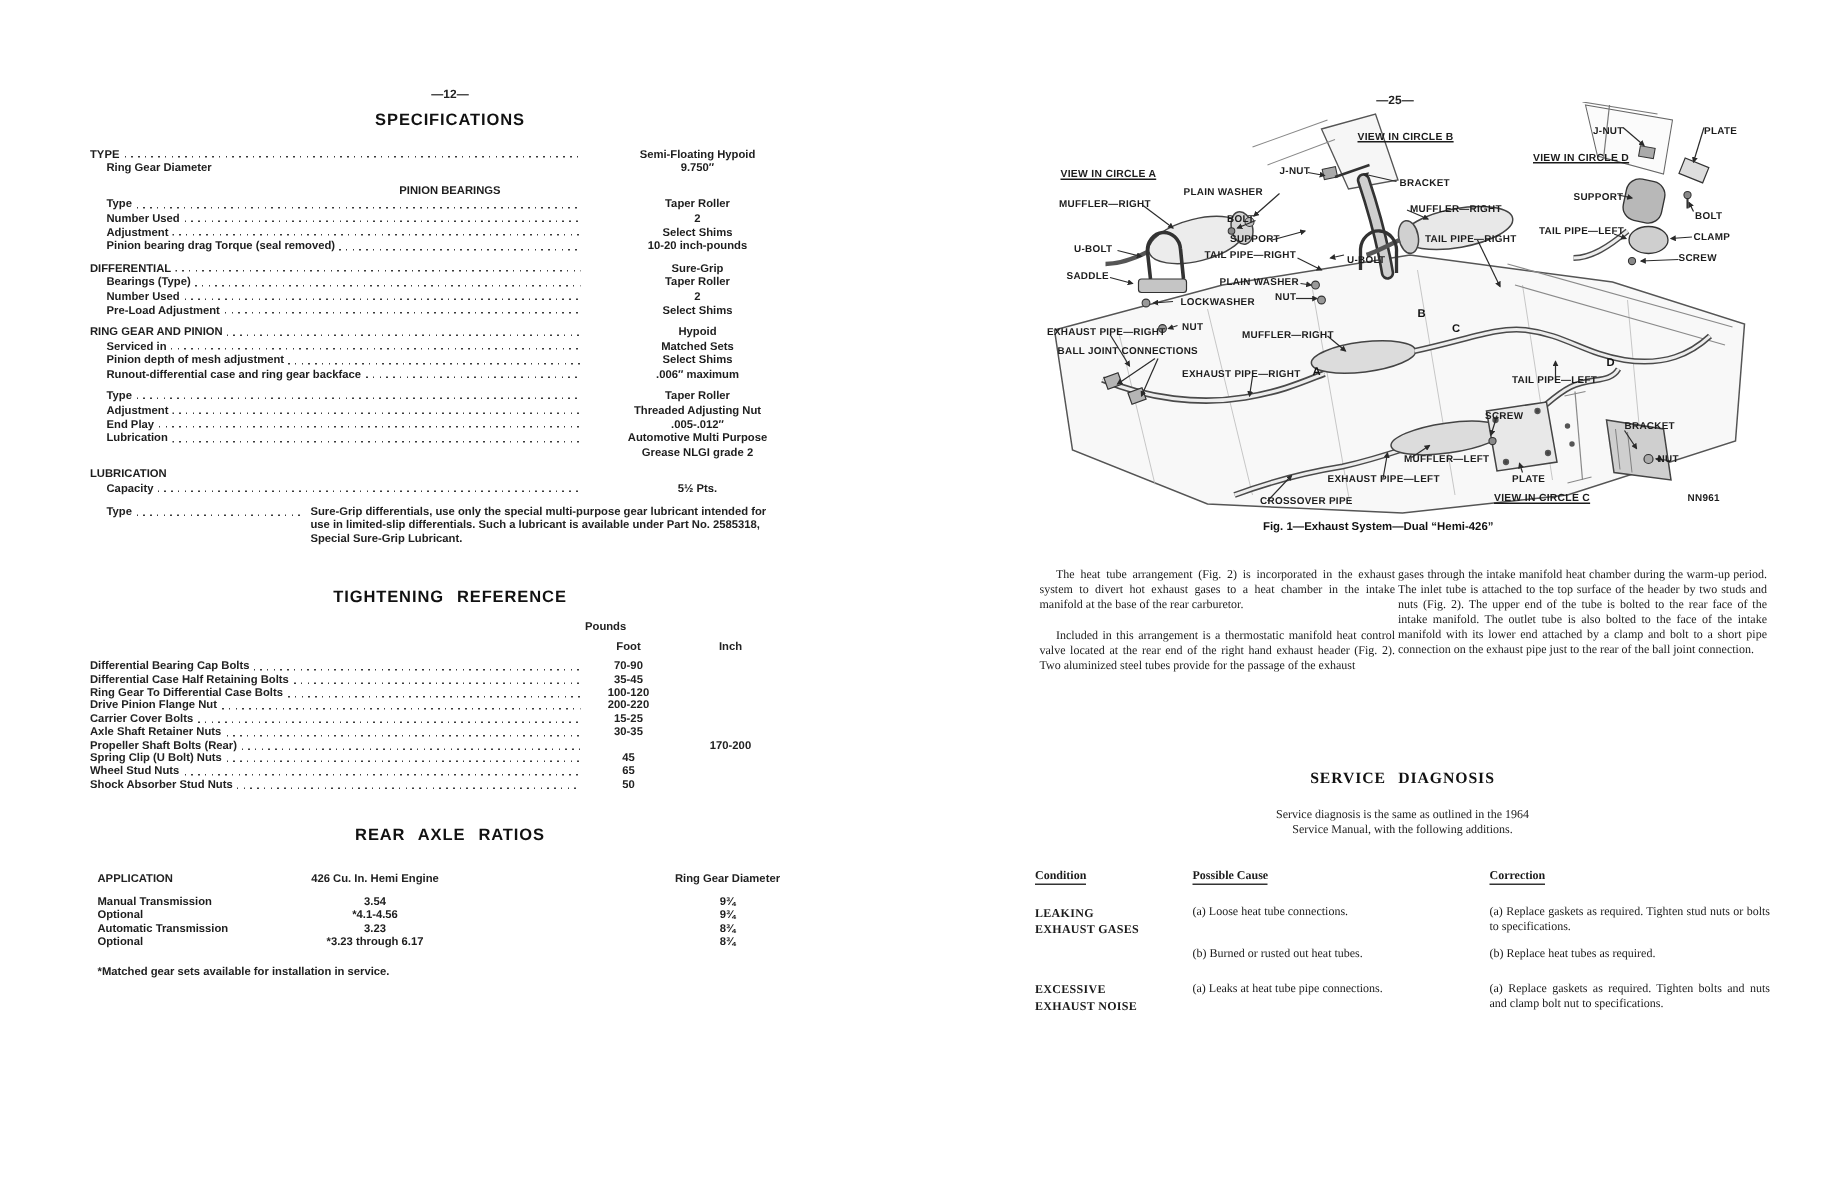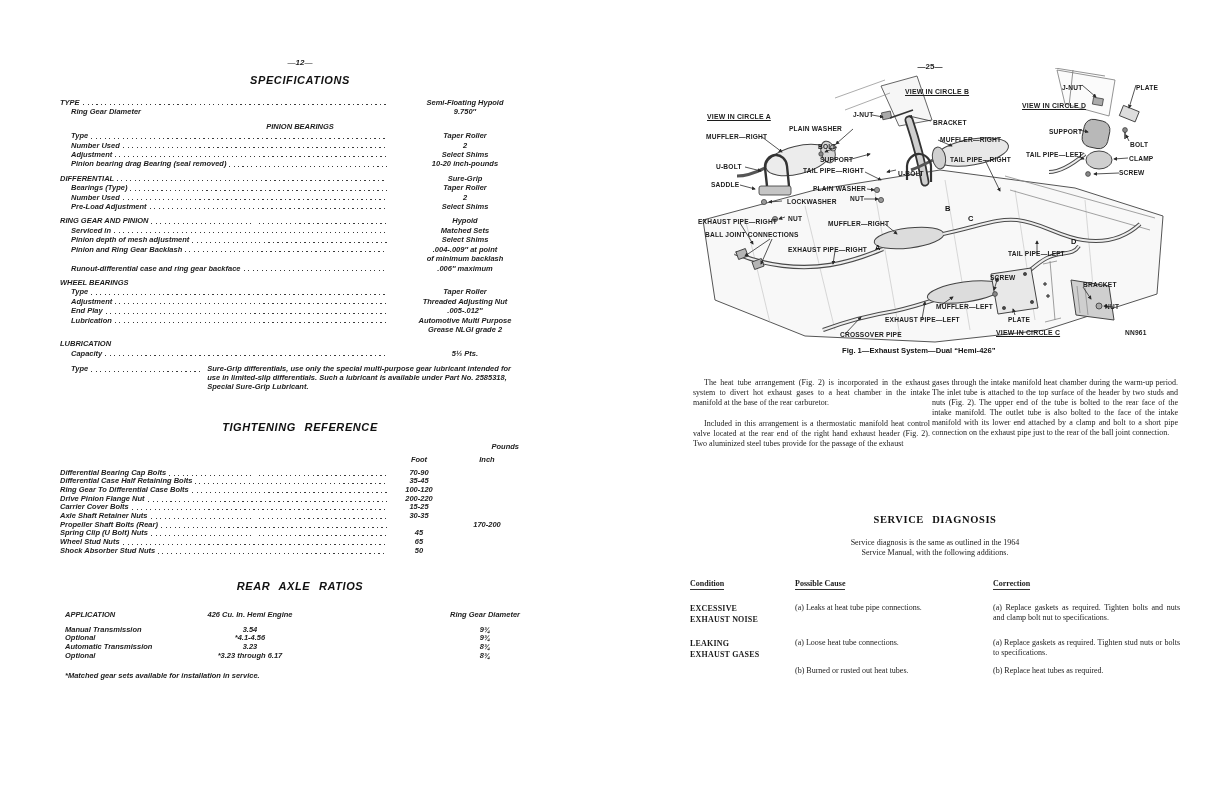--- a/index.html
+++ b/index.html
@@ -7,21 +7,21 @@
        font-family:"Liberation Sans",sans-serif;color:#222;
        -webkit-font-smoothing:antialiased;}
 
   
   .abs{position:absolute;}
   .heading{font-weight:bold;font-size:11px;letter-spacing:.6px;word-spacing:5px;
            text-align:center;color:#111;}
   .pagenum{font-size:8px;font-weight:bold;text-align:center;color:#222;}
 
   
-  #left-page{left:60px;top:58px;width:480px;font-style:italic;}
+  #left-page{left:60px;top:58px;width:480px;}
   #spec-table{margin-top:12px;font-size:7.5px;font-weight:bold;color:#1d1d1d;}
   .spec-group{margin-bottom:5px;}
   .spec-row{display:flex;align-items:flex-start;line-height:9.4px;}
   .spec-row .lbl{white-space:nowrap;}
   .spec-leader{flex:1;height:9.4px;margin:0 3px;
      background-image:repeating-linear-gradient(to right,#3a3a3a 0 1px,transparent 1px 4.5px);
      background-size:100% 1px;background-position:0 6.4px;background-repeat:no-repeat;}
   .spec-spacer{flex:1;}
   .spec-val{width:150px;text-align:center;}
   .spec-val div{line-height:9.4px;}
@@ -29,21 +29,21 @@
   #type-note{display:flex;margin-top:7px;font-size:7.5px;font-weight:bold;line-height:8.8px;}
   #type-note .lbl{white-space:nowrap;}
   .note-dots{width:112px;height:8.8px;margin:0 4px 0 3px;
      background-image:repeating-linear-gradient(to right,#3a3a3a 0 1px,transparent 1px 4.5px);
      background-size:100% 1px;background-position:0 6px;background-repeat:no-repeat;}
   .note-lines{flex:1;}
 
   #tight-section{margin-top:29px;}
   #tight-head{display:flex;margin-top:9px;font-size:7.5px;font-weight:bold;}
   #tight-head .sp{flex:1;}
-  #pounds-hd{width:129px;margin-right:21px;text-align:right;}
+  #pounds-hd{width:129px;margin-right:21px;text-align:left;}
   #tight-cols{display:flex;font-size:7.5px;font-weight:bold;margin-top:4px;}
   #tight-cols .sp{flex:1;}
   .col-foot{width:58px;text-align:center;}
   .col-inch{width:64px;margin-left:7px;text-align:center;}
   #tight-rows{margin-top:5px;font-size:7.5px;font-weight:bold;}
   .t-row{display:flex;align-items:flex-start;line-height:8.7px;padding-right:21px;}
   .t-row .lbl{white-space:nowrap;}
   .t-leader{flex:1;height:8.7px;margin:0 3px;
      background-image:repeating-linear-gradient(to right,#3a3a3a 0 1px,transparent 1px 4.5px);
      background-size:100% 1px;background-position:0 6px;background-repeat:no-repeat;}
@@ -133,21 +133,21 @@
           </div>
         </div>
         <div class="spec-row" style="padding-left: 11px;">
           <span class="lbl">Adjustment</span>
           <span class="spec-leader"></span>
           <div class="spec-val">
             <div>Select Shims</div>
           </div>
         </div>
         <div class="spec-row" style="padding-left: 11px;">
-          <span class="lbl">Pinion bearing drag Bearing (seal removed)</span>
+          <span class="lbl">Pinion bearing drag Torque (seal removed)</span>
           <span class="spec-leader"></span>
           <div class="spec-val">
             <div>10-20 inch-pounds</div>
           </div>
         </div>
       </div>
       <div class="spec-group">
         <div class="spec-row" style="padding-left: 0px;">
           <span class="lbl">DIFFERENTIAL</span>
           <span class="spec-leader"></span>
@@ -193,39 +193,28 @@
           </div>
         </div>
         <div class="spec-row" style="padding-left: 11px;">
           <span class="lbl">Pinion depth of mesh adjustment</span>
           <span class="spec-leader"></span>
           <div class="spec-val">
             <div>Select Shims</div>
           </div>
         </div>
         <div class="spec-row" style="padding-left: 11px;">
-          <span class="lbl">Pinion and Ring Gear Backlash</span>
-          <span class="spec-leader"></span>
-          <div class="spec-val">
-            <div>.004-.009″ at point</div>
-            <div>of minimum backlash</div>
-          </div>
-        </div>
-        <div class="spec-row" style="padding-left: 11px;">
           <span class="lbl">Runout-differential case and ring gear backface</span>
           <span class="spec-leader"></span>
           <div class="spec-val">
             <div>.006″ maximum</div>
           </div>
         </div>
       </div>
       <div class="spec-group">
-        <div class="spec-row" style="padding-left: 0px;">
-          <span class="lbl">WHEEL BEARINGS</span>
-        </div>
         <div class="spec-row" style="padding-left: 11px;">
           <span class="lbl">Type</span>
           <span class="spec-leader"></span>
           <div class="spec-val">
             <div>Taper Roller</div>
           </div>
         </div>
         <div class="spec-row" style="padding-left: 11px;">
           <span class="lbl">Adjustment</span>
           <span class="spec-leader"></span>
@@ -585,32 +574,32 @@
       <div>Service Manual, with the following additions.</div>
     </div>
   <div id="svc-table">
     <div id="svc-headers">
       <span>Condition</span>
       <span>Possible Cause</span>
       <span>Correction</span>
     </div>
     <div id="svc-rows">
         <div class="diag-row">
-          <div class="diag-cond" style="grid-row: 1 / span 1;">
-            <div>EXCESSIVE</div>
-            <div>EXHAUST NOISE</div>
-          </div>
-          <div class="diag-cause" style="grid-row: 1;">(a)  Leaks at heat tube pipe connections.</div>
-          <div class="diag-corr" style="grid-row: 1;">(a)  Replace gaskets as required. Tighten bolts and nuts and clamp bolt nut to specifications.</div>
-        </div>
-        <div class="diag-row">
           <div class="diag-cond" style="grid-row: 1 / span 2;">
             <div>LEAKING</div>
             <div>EXHAUST GASES</div>
           </div>
           <div class="diag-cause" style="grid-row: 1;">(a)  Loose heat tube connections.</div>
           <div class="diag-corr" style="grid-row: 1;">(a)  Replace gaskets as required. Tighten stud nuts or bolts to specifications.</div>
           <div class="diag-cause" style="grid-row: 2;">(b)  Burned or rusted out heat tubes.</div>
           <div class="diag-corr" style="grid-row: 2;">(b)  Replace heat tubes as required.</div>
         </div>
+        <div class="diag-row">
+          <div class="diag-cond" style="grid-row: 1 / span 1;">
+            <div>EXCESSIVE</div>
+            <div>EXHAUST NOISE</div>
+          </div>
+          <div class="diag-cause" style="grid-row: 1;">(a)  Leaks at heat tube pipe connections.</div>
+          <div class="diag-corr" style="grid-row: 1;">(a)  Replace gaskets as required. Tighten bolts and nuts and clamp bolt nut to specifications.</div>
+        </div>
       </div>
   </div>
 </div>
 
 </body></html>

